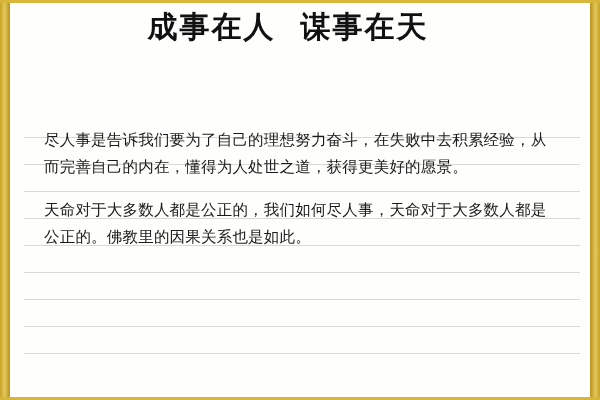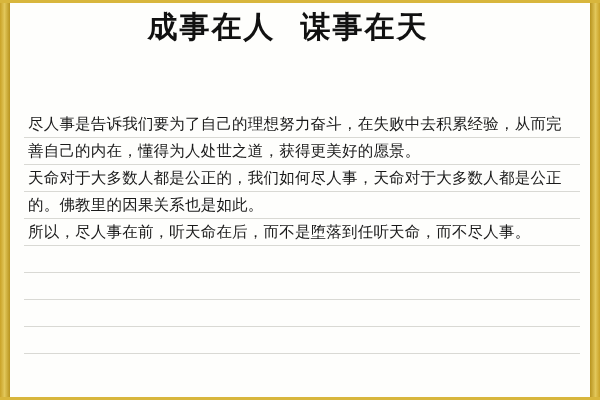--- a/index.html
+++ b/index.html
@@ -70,21 +70,21 @@
     left: 18px;
     top: 108px;
     width: 548px;
     font-family: "DejaVu Sans", sans-serif;
     font-size: 15.5px;
     line-height: 27px;
     color: #1a1a1a;
     letter-spacing: 0.2px;
   }
   .para {
-    margin: 0;
+    margin: 16px;
     padding: 0;
   }
   
   .rules {
     position: absolute;
     left: 14px;
     top: 108px;
     width: 556px;
     height: 250px;
     pointer-events: none;
@@ -119,17 +119,16 @@
       <div class="rule" style="top:134px"></div>
       <div class="rule" style="top:161px"></div>
       <div class="rule" style="top:188px"></div>
       <div class="rule" style="top:215px"></div>
       <div class="rule" style="top:242px"></div>
     </div>
 
     <div class="body-text">
       <p class="para">尽人事是告诉我们要为了自己的理想努力奋斗，在失败中去积累经验，从而完善自己的内在，懂得为人处世之道，获得更美好的愿景。</p>
       <p class="para">天命对于大多数人都是公正的，我们如何尽人事，天命对于大多数人都是公正的。佛教里的因果关系也是如此。</p>
-      <p class="para">所以，尽人事在前，听天命在后，而不是堕落到任听天命，而不尽人事。</p>
     </div>
 
   </div>
 </div>
 
 </body></html>

